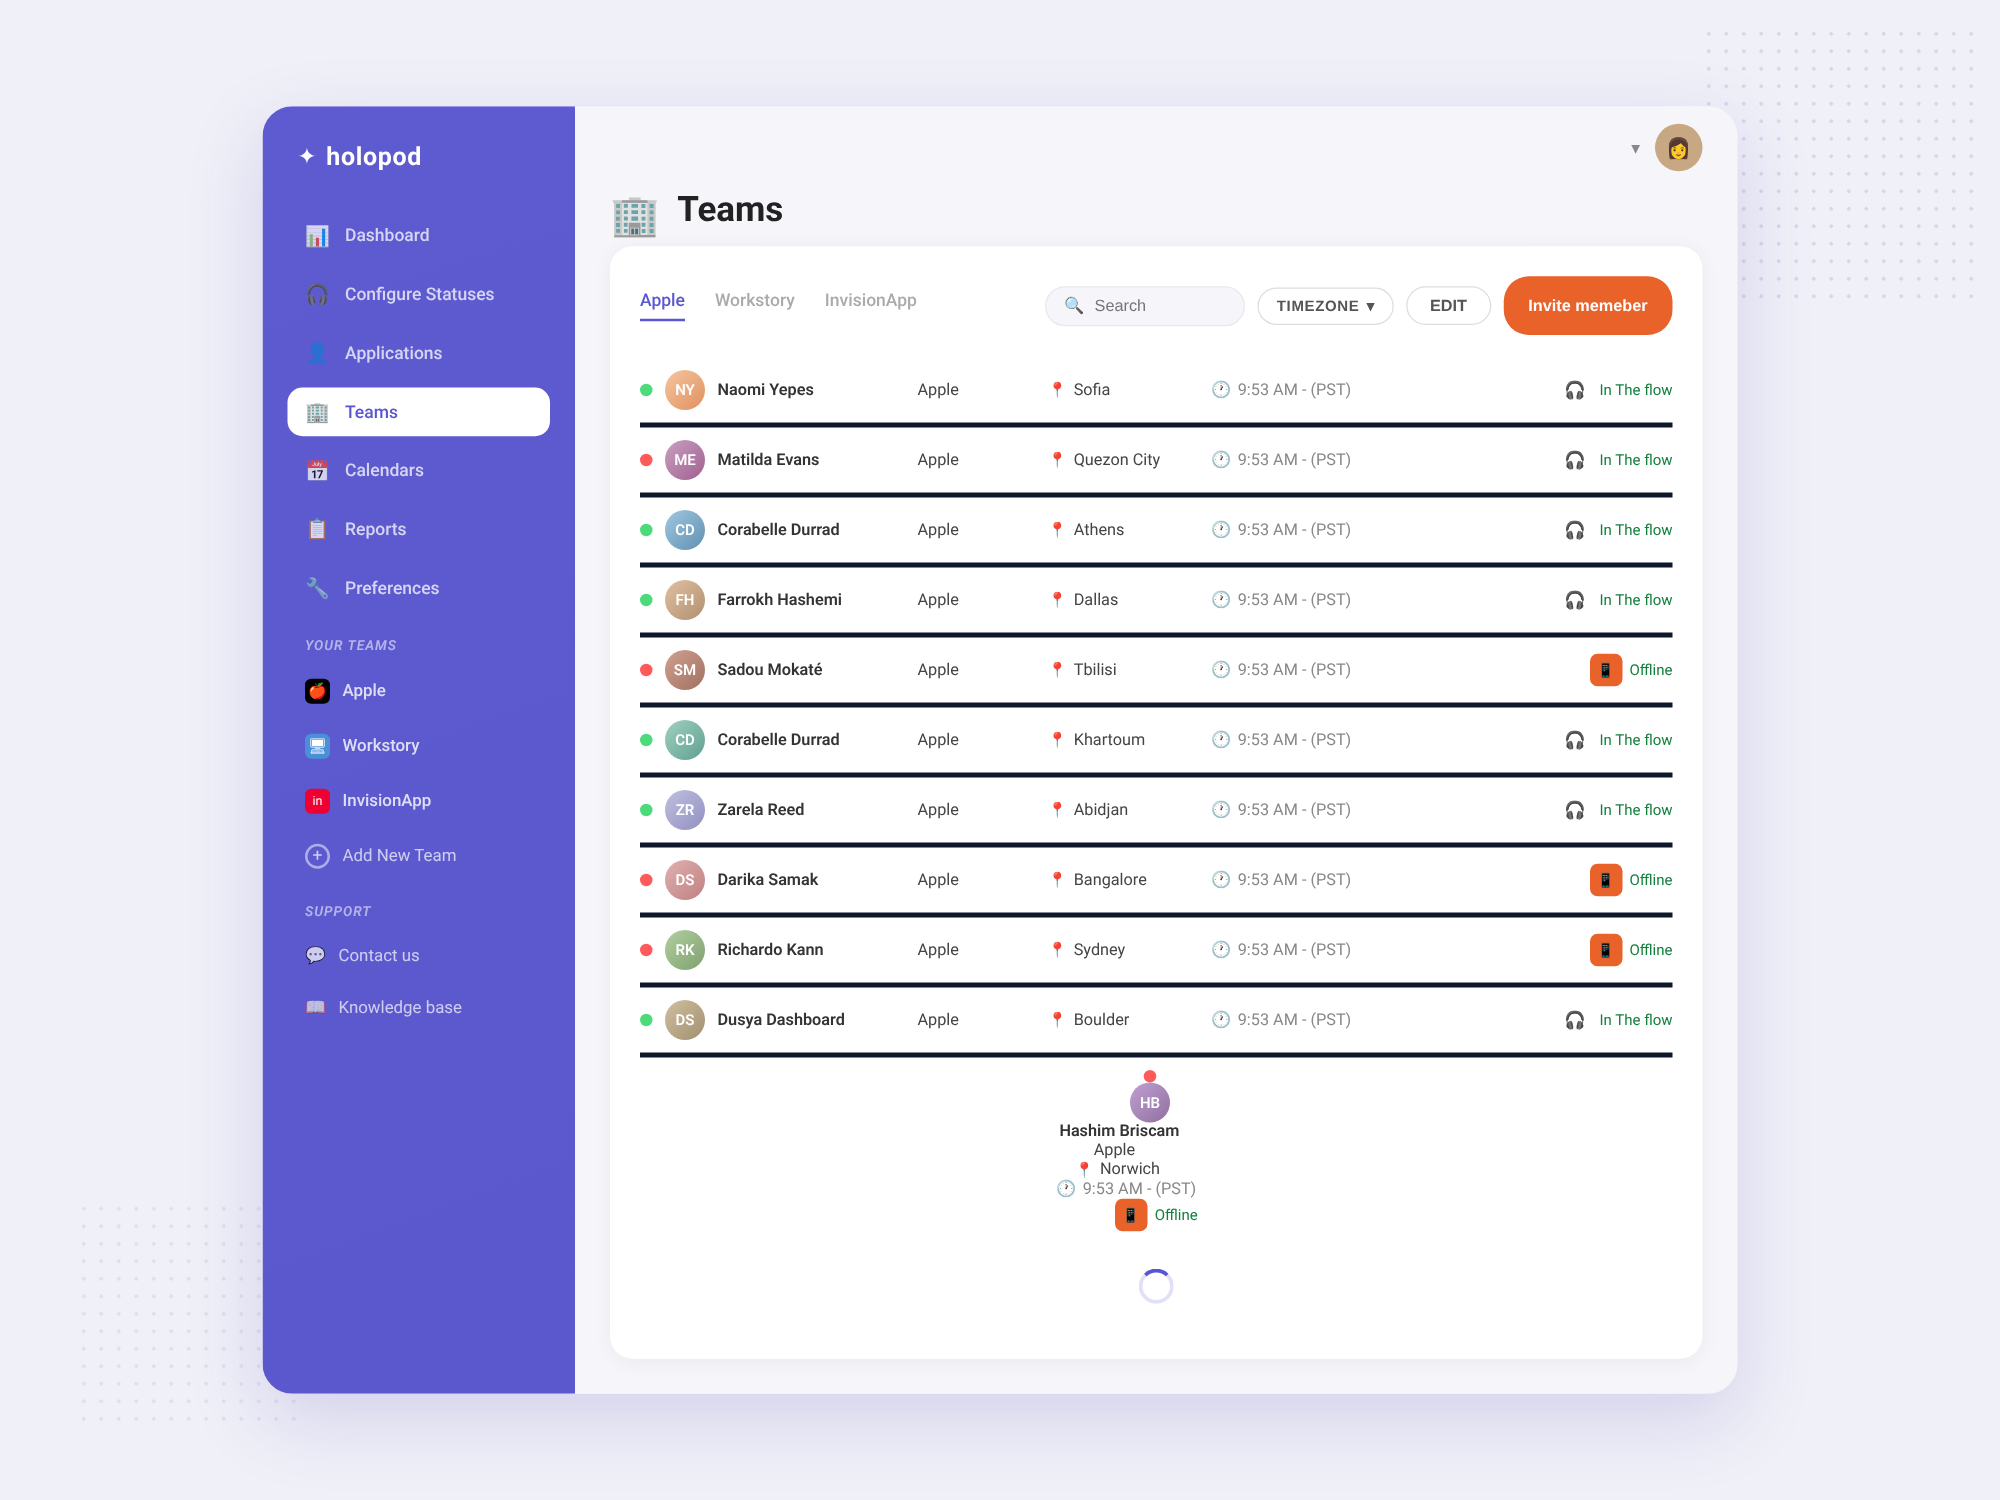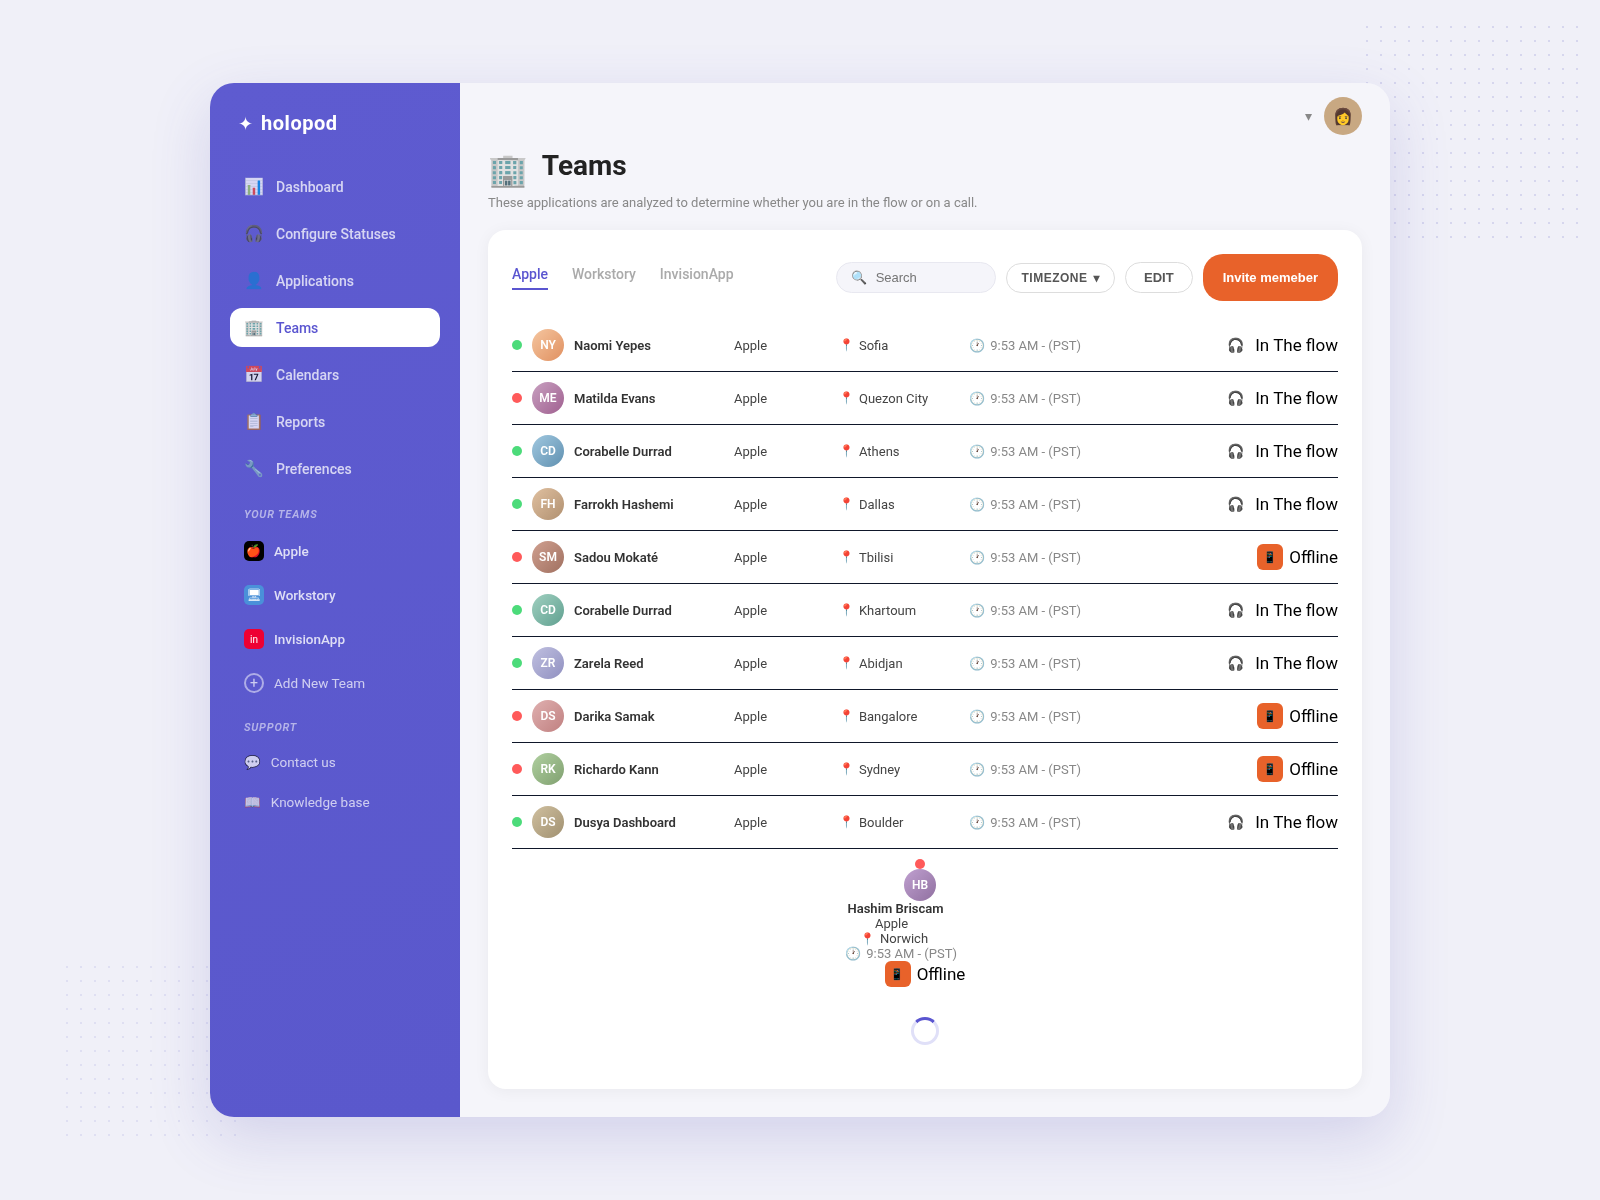--- a/index.html
+++ b/index.html
@@ -290,21 +290,21 @@
       color: #fff;
       cursor: pointer;
       background: #e8622a;
     }
 
     
     .member-row {
       display: flex;
       align-items: center;
       padding: 10px 0;
-      border-bottom: 1px solid #0f172a;
+      border-bottom: 4px solid #0f172a;
       gap: 0;
     }
     .member-row:last-child { border-bottom: none; flex-direction: column; }
 
     .status-dot {
       width: 10px; height: 10px; border-radius: 50%;
       margin-right: 10px; flex-shrink: 0;
     }
     .status-dot.online { background: #4cdb7a; }
     .status-dot.offline { background: #ff5a5a; }
@@ -367,22 +367,22 @@
       justify-content: flex-end;
     }
     .status-icon {
       width: 26px; height: 26px; border-radius: 6px;
       display: flex; align-items: center; justify-content: center;
       font-size: 14px;
     }
     .status-icon.headphone { background: transparent; color: #555; }
     .status-icon.offline-icon { background: #e8622a; border-radius: 6px; color: #fff; font-size: 11px; }
     .status-text {
-      font-size: 17px;
-      color: #000000;
+      font-size: 12px;
+      color: #15803d;
     }
 
     .loading-spinner {
       display: flex;
       justify-content: center;
       padding: 20px;
     }
     .spinner {
       width: 28px; height: 28px;
       border: 3px solid #e0e0f8;
@@ -481,21 +481,20 @@
       <div class="avatar">
         <span>👩</span>
       </div>
     </div>
 
     <div class="content-area">
       <div class="page-header">
         <span class="page-header-icon">🏢</span>
         <h1 class="page-title">Teams</h1>
       </div>
-      <p class="page-subtitle">These applications are analyzed to determine whether you are in the flow or on a call.</p>
 
       <div class="panel">
         <div class="panel-toolbar">
           <div class="tabs">
             <div class="tab active">Apple</div>
             <div class="tab">Workstory</div>
             <div class="tab">InvisionApp</div>
           </div>
           <div class="toolbar-actions">
             <div class="search-box">

